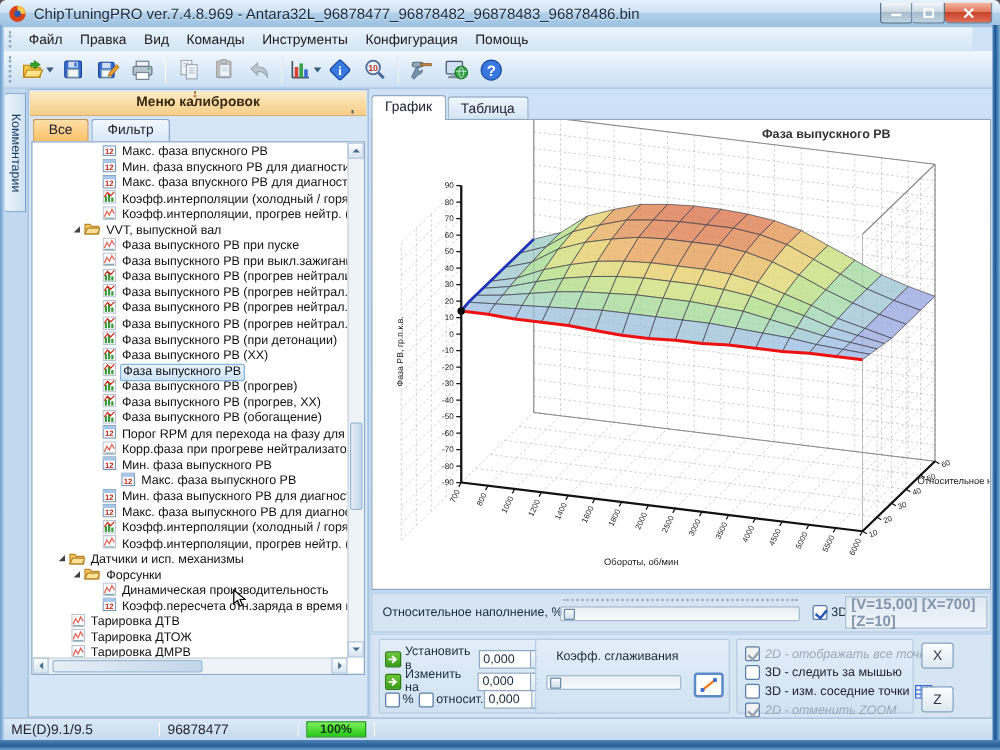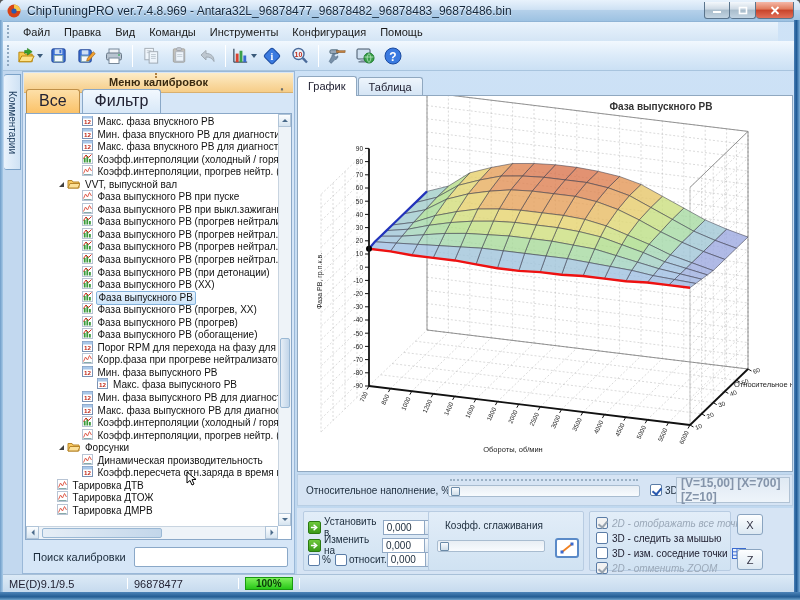--- a/index.html
+++ b/index.html
@@ -39,21 +39,21 @@
     border:1px solid #7ba2c8;border-left:none;border-radius:0 0 0 0;border-radius:3px 0 0 3px;
     writing-mode:vertical-rl;font-size:10px;color:#1a3a5c;display:flex;align-items:center;justify-content:center;padding:4px 0;}
   
   .left-panel{position:absolute;left:22px;top:71px;width:273px;bottom:26px;background:#d6e6f7;border:1px solid #9ab8d8;}
   .panel-header{position:absolute;left:1px;top:1px;right:1px;height:20px;
     background:linear-gradient(180deg,#fdecc8 0%,#f9d9a0 60%,#f6cd88 100%);display:flex;align-items:center;border-bottom:1px solid #d8b070;flex-direction:column;}
   .panel-header .grip{border-left:2px dotted #b08040;height:60%;}
   .panel-title{font-size:11px;font-weight:bold;color:#3a2a10;}
   .pin{margin-left:auto;margin-right:6px;}
   .left-tabs{position:absolute;left:1px;top:21px;right:1px;height:20px;display:flex;align-items:flex-end;padding-left:2px;background:#d6e6f7;}
-  .ltab{font-size:16px;padding:2px 12px 3px;border:1px solid #8aa8c8;border-bottom:none;border-radius:3px 3px 0 0;margin-right:2px;background:linear-gradient(180deg,#f2f8fe,#d8e8f8);color:#223;}
+  .ltab{font-size:11px;padding:2px 12px 3px;border:1px solid #8aa8c8;border-bottom:none;border-radius:3px 3px 0 0;margin-right:2px;background:linear-gradient(180deg,#f2f8fe,#d8e8f8);color:#223;}
   .ltab.active{background:linear-gradient(180deg,#fddfa8 0%,#fbc268 100%);font-weight:normal;border-color:#c09048;}
   .tree-box{position:absolute;left:2px;top:41px;right:2px;height:427px;background:#fff;border:1px solid #8aa8c8;overflow:hidden;}
   .tree{position:absolute;left:0;top:2px;right:13px;bottom:13px;overflow:hidden;}
   .trow{position:relative;height:12.55px;line-height:12.6px;font-size:10px;white-space:nowrap;color:#111;display:flex;align-items:center;}
   .trow .lbl{padding:0 2px;margin-left:3px;}
   .trow.sel .lbl{background:linear-gradient(180deg,#e8f3fd,#cce4f9);border:1px solid #84b3dd;border-radius:2px;padding:0 2px;}
   .ticon{flex:0 0 auto;}
   .arrow{flex:0 0 auto;margin-right:2px;}
   .vsb{position:absolute;right:0;top:0;width:13px;bottom:13px;background:#eef3f8;border-left:1px solid #c8d4e0;}
   .hsb{position:absolute;left:0;right:13px;bottom:0;height:13px;background:#eef3f8;border-top:1px solid #c8d4e0;}
@@ -417,31 +417,31 @@
             <span class="lbl">Фаза выпускного РВ</span>
           </div>
           <div class="trow" style="padding-left: 55.5px;">
             <span class="ticon"><svg width="11" height="11" viewBox="0 0 11 11">
                 <rect x="0.5" y="0.5" width="10" height="10" fill="#fff" stroke="#b8c4d4"></rect>
                 <rect x="1.8" y="5" width="1.8" height="4.5" fill="#3a9a3a"></rect>
                 <rect x="4.4" y="3" width="1.8" height="6.5" fill="#3a9a3a"></rect>
                 <rect x="7" y="6" width="1.8" height="3.5" fill="#3a9a3a"></rect>
                 <path d="M1.5 5.5 L4 2 L6.5 4.5 L9.5 1.5" fill="none" stroke="#d02818" stroke-width="1"></path>
               </svg></span>
+            <span class="lbl">Фаза выпускного РВ (прогрев)</span>
+          </div>
+          <div class="trow" style="padding-left: 55.5px;">
+            <span class="ticon"><svg width="11" height="11" viewBox="0 0 11 11">
+                <rect x="0.5" y="0.5" width="10" height="10" fill="#fff" stroke="#b8c4d4"></rect>
+                <rect x="1.8" y="5" width="1.8" height="4.5" fill="#3a9a3a"></rect>
+                <rect x="4.4" y="3" width="1.8" height="6.5" fill="#3a9a3a"></rect>
+                <rect x="7" y="6" width="1.8" height="3.5" fill="#3a9a3a"></rect>
+                <path d="M1.5 5.5 L4 2 L6.5 4.5 L9.5 1.5" fill="none" stroke="#d02818" stroke-width="1"></path>
+              </svg></span>
             <span class="lbl">Фаза выпускного РВ (прогрев, ХХ)</span>
-          </div>
-          <div class="trow" style="padding-left: 55.5px;">
-            <span class="ticon"><svg width="11" height="11" viewBox="0 0 11 11">
-                <rect x="0.5" y="0.5" width="10" height="10" fill="#fff" stroke="#b8c4d4"></rect>
-                <rect x="1.8" y="5" width="1.8" height="4.5" fill="#3a9a3a"></rect>
-                <rect x="4.4" y="3" width="1.8" height="6.5" fill="#3a9a3a"></rect>
-                <rect x="7" y="6" width="1.8" height="3.5" fill="#3a9a3a"></rect>
-                <path d="M1.5 5.5 L4 2 L6.5 4.5 L9.5 1.5" fill="none" stroke="#d02818" stroke-width="1"></path>
-              </svg></span>
-            <span class="lbl">Фаза выпускного РВ (прогрев)</span>
           </div>
           <div class="trow" style="padding-left: 55.5px;">
             <span class="ticon"><svg width="11" height="11" viewBox="0 0 11 11">
                 <rect x="0.5" y="0.5" width="10" height="10" fill="#fff" stroke="#b8c4d4"></rect>
                 <rect x="1.8" y="5" width="1.8" height="4.5" fill="#3a9a3a"></rect>
                 <rect x="4.4" y="3" width="1.8" height="6.5" fill="#3a9a3a"></rect>
                 <rect x="7" y="6" width="1.8" height="3.5" fill="#3a9a3a"></rect>
                 <path d="M1.5 5.5 L4 2 L6.5 4.5 L9.5 1.5" fill="none" stroke="#d02818" stroke-width="1"></path>
               </svg></span>
             <span class="lbl">Фаза выпускного РВ (обогащение)</span>
@@ -504,20 +504,30 @@
               </svg></span>
             <span class="lbl">Коэфф.интерполяции (холодный / горячий )</span>
           </div>
           <div class="trow" style="padding-left: 55.5px;">
             <span class="ticon"><svg width="11" height="11" viewBox="0 0 11 11">
                 <rect x="0.5" y="0.5" width="10" height="10" fill="#fff" stroke="#b8c4d4"></rect>
                 <path d="M1.5 8.5 L3.5 4 L5.5 7 L7.5 2.5 L9.5 6" fill="none" stroke="#e06050" stroke-width="1"></path>
                 <line x1="1.5" y1="9.5" x2="9.5" y2="9.5" stroke="#8aa"></line>
               </svg></span>
             <span class="lbl">Коэфф.интерполяции, прогрев нейтр. (холодный)</span>
+          </div>
+          <div class="trow" style="padding-left: 19.5px;">
+            <span class="arrow"><svg width="7" height="7" viewBox="0 0 7 7">
+                <path d="M6 1 V6 H1 Z" fill="#404040"></path>
+              </svg></span>
+            <span class="ticon"><svg width="13" height="11" viewBox="0 0 13 11">
+                <path d="M1 10 V2.5 h4 l1 1.5 h6 V10 z" fill="#f8c860" stroke="#b8862a"></path>
+                <path d="M1 10 l2-4.5 h10 l-2 4.5 z" fill="#fce098" stroke="#b8862a"></path>
+              </svg></span>
+            <span class="lbl">Датчики и исп. механизмы</span>
           </div>
           <div class="trow" style="padding-left: 32px;">
             <span class="arrow"><svg width="7" height="7" viewBox="0 0 7 7">
                 <path d="M6 1 V6 H1 Z" fill="#404040"></path>
               </svg></span>
             <span class="ticon"><svg width="13" height="11" viewBox="0 0 13 11">
                 <path d="M1 10 V2.5 h4 l1 1.5 h6 V10 z" fill="#f8c860" stroke="#b8862a"></path>
                 <path d="M1 10 l2-4.5 h10 l-2 4.5 z" fill="#fce098" stroke="#b8862a"></path>
               </svg></span>
             <span class="lbl">Форсунки</span>
@@ -577,24 +587,20 @@
       </div>
       <div class="hsb">
         <div class="sb-btn" style="left:0;top:-1px;">
             <div class="up" style="transform:rotate(-90deg)"></div>
           </div>
         <div class="sb-thumb" style="top:1px;height:10px;left:16px;width:120px;"></div>
         <div class="sb-btn" style="right:0;top:-1px;">
             <div class="dn" style="transform:rotate(-90deg)"></div>
           </div>
       </div>
-    </div>
-    <div class="search-row">
-      <span class="search-label">Поиск калибровки</span>
-      <div class="search-input"></div>
     </div>
   </div>
 
   <div class="right-tabs">
     <span class="rtab active">График</span>
     <span class="rtab">Таблица</span>
   </div>
 
   <div class="chart-panel">
     <svg id="chart-svg" width="494" height="375" viewBox="0 0 494 375">

